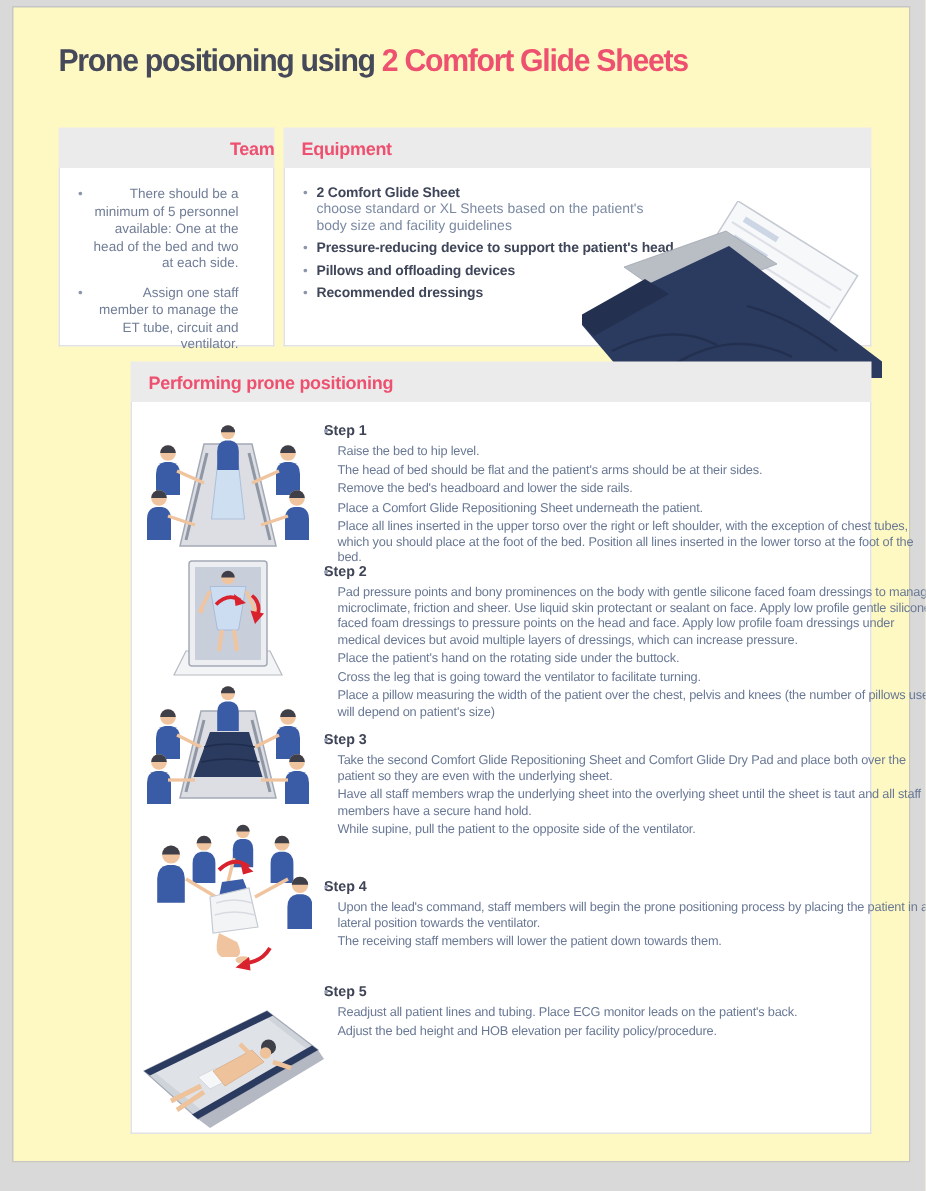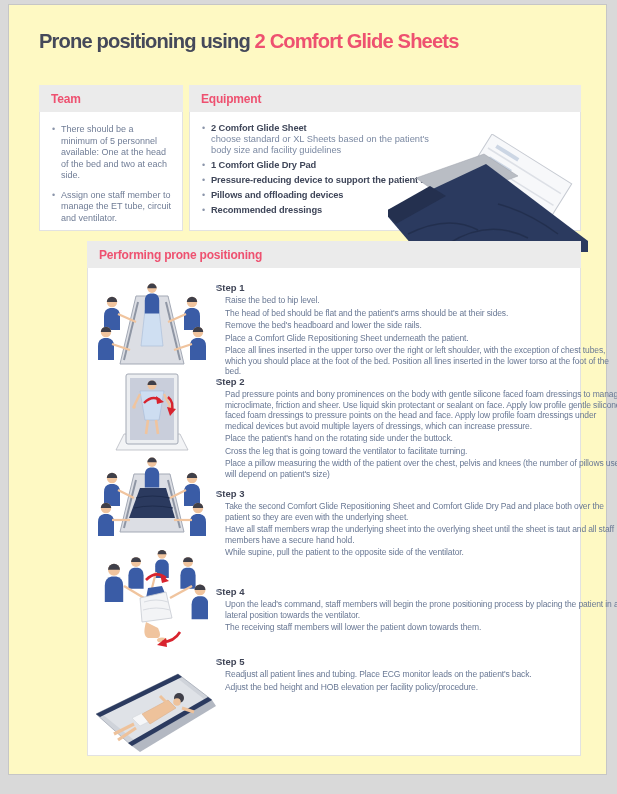--- a/index.html
+++ b/index.html
@@ -5,22 +5,22 @@
   html,body{margin:0;padding:0;}
   body{width:617px;height:794px;font-family:"Liberation Sans", sans-serif;}
   .canvas{position:relative;width:617px;height:794px;background:#d9d9d9;overflow:hidden;}
   .page{position:absolute;left:8px;top:4px;width:599px;height:771px;background:#fef9c3;border:1px solid #c6c6c6;box-sizing:border-box;}
   .title{position:absolute;left:30px;top:24px;font-size:21px;font-weight:bold;color:#45495a;letter-spacing:-0.9px;white-space:nowrap;transform:scaleX(0.96);transform-origin:left;}
   .title .accent{color:#ee5170;}
   .box{position:absolute;box-sizing:border-box;}
   .box-header{background:#ebebeb;color:#ee5170;font-weight:bold;font-size:12px;padding:7px 0 6px 12px;letter-spacing:-0.2px;}
   .box-body{background:#fff;border:1px solid #e2e2e2;border-top:none;box-sizing:border-box;position:relative;}
   
-  .team{left:30px;top:80px;width:144px;}
-  .team .box-body{height:119px;padding:12px 10px 0 12px;}
+  .team{left:30px;top:80px;width:144px;text-align:right;}
+  .team .box-body{height:119px;padding:12px 23px 0 12px;}
   .team .b-item{position:relative;padding-left:9px;font-size:9px;line-height:11.5px;color:#707d96;margin-bottom:8px;}
   .b-item::before{content:"\2022";position:absolute;left:0;top:0;color:#8b95aa;font-size:9px;}
   
   .equip{left:180px;top:80px;width:392px;}
   .equip .box-body{height:119px;padding:11px 0 0 12px;overflow:visible;}
   .eq-item{position:relative;padding-left:9px;margin-bottom:4px;max-width:250px;}
   .eq-item::before{content:"\2022";position:absolute;left:0;top:0;color:#8b95aa;font-size:9px;}
   .eq-bold{font-size:9.3px;font-weight:bold;color:#3f4659;line-height:11px;letter-spacing:-0.1px;}
   .eq-sub{font-size:9.3px;color:#7b89a2;line-height:11px;max-width:230px;}
   .product{position:absolute;right:-8px;top:22px;width:200px;height:118px;}
@@ -62,23 +62,20 @@
     </div>
 
     <div class="box equip">
       <div class="box-header">Equipment</div>
       <div class="box-body">
         <div class="eq-item">
           <div class="eq-bold">2 Comfort Glide Sheet</div>
           <div class="eq-sub">choose standard or XL Sheets based on the patient's body size and facility guidelines</div>
         </div>
         <div class="eq-item">
-          <div class="eq-bold">1 Comfort Glide Dry Pad</div>
-        </div>
-        <div class="eq-item">
           <div class="eq-bold">Pressure-reducing device to support the patient's head</div>
         </div>
         <div class="eq-item">
           <div class="eq-bold">Pillows and offloading devices</div>
         </div>
         <div class="eq-item">
           <div class="eq-bold">Recommended dressings</div>
         </div>
 
         <svg class="product" viewBox="0 0 200 118">

